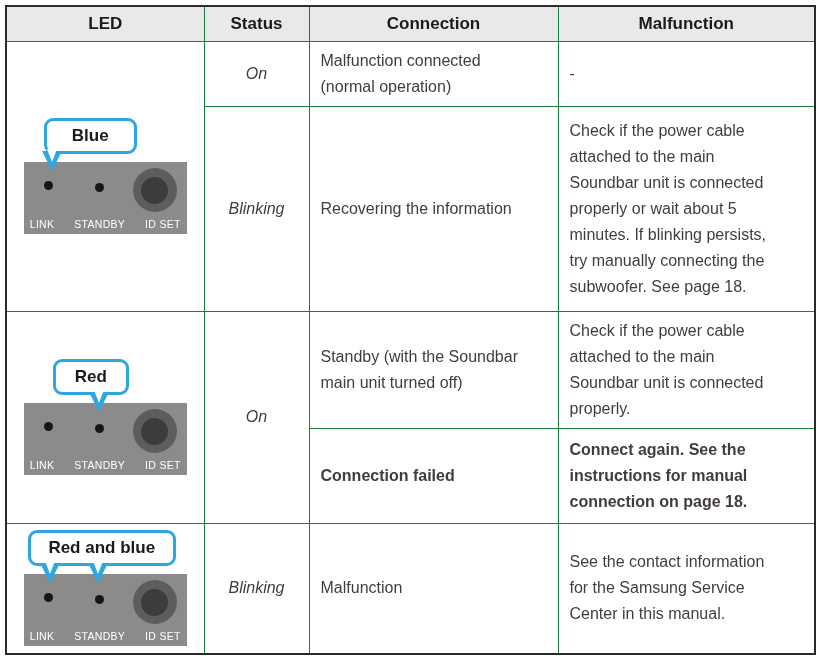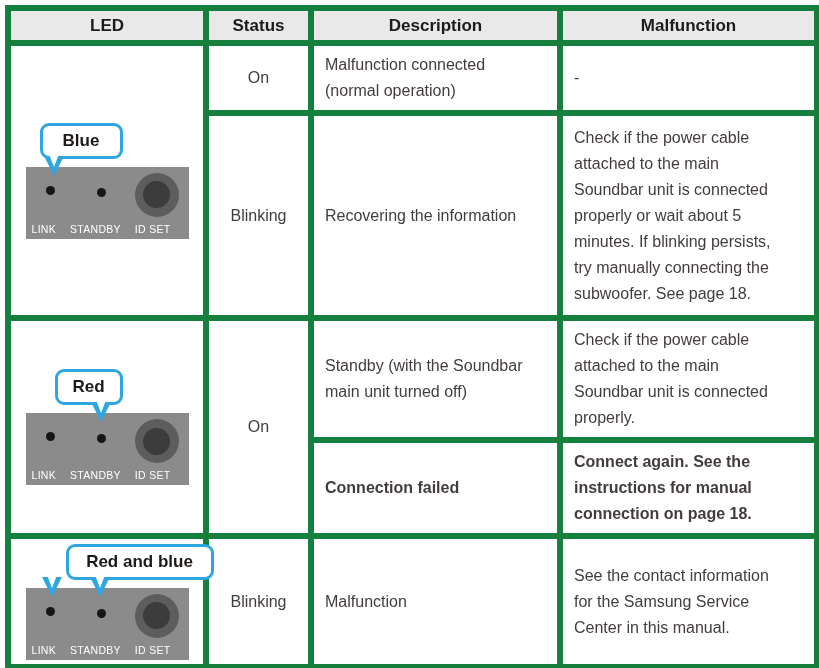--- a/index.html
+++ b/index.html
@@ -10,55 +10,55 @@
   table.led-table {
     position:absolute; left:5px; top:5px; width:809px;
     border-collapse:collapse; table-layout:fixed;
     border:2px solid #2a2a2a;
   }
   col.c-led { width:198px; }
   col.c-status { width:105px; }
   col.c-desc { width:249px; }
   col.c-res { width:257px; }
 
-  th, td { border:6px solid #15803d; }
+  th, td { border:1px solid #15803d; }
 
   th {
     background:#e9e9e9; height:35px;
     font-size:17px; font-weight:bold; color:#1d1a18;
     text-align:center; vertical-align:middle;
   }
 
   td {
     font-size:16px; color:#423d3c; line-height:26px;
     vertical-align:middle; padding:6px 11px;
     background:#ffffff;
   }
-  td.status { text-align:center; padding:0; }
+  td.status { text-align:center; padding:0;font-style:italic; }
   td.desc, td.res { white-space:pre-line; }
   td.led { padding:0; }
 
   tr.h-r1a td { height:63px; }
   tr.h-r1b td { height:205px; }
   tr.h-r2a td { height:116px; }
   tr.h-r2b td { height:95px;font-weight:bold; }
   tr.h-r3  td { height:131px; }
 
   
   .graphic { position:relative; width:163px; height:116px; margin:0 auto; }
 
   .bubble {
     position:absolute; top:0; height:36px; z-index:2;
     background:#fff; border:3px solid #2ea7e0; border-radius:9px;
     display:flex; align-items:center; justify-content:center;
     font-size:17px; font-weight:bold; color:#1d1a18;
   }
-  .b1 { left:14px;  width:83px; }
-  .b2 { left:29px; width:68px; }
-  .b3 { left:4px;  width:148px;margin-left:36px; }
+  .b1 { left:20px;  width:93px; }
+  .b2 { left:29px; width:76px; }
+  .b3 { left:4px;  width:148px; }
 
   .tail {
     position:absolute; top:33px; z-index:4; width:0; height:0;
     border-left:10px solid transparent; border-right:10px solid transparent;
     border-top:20px solid #2ea7e0;
   }
   .tail::after {
     content:""; position:absolute; left:-5px; top:-22px; width:0; height:0;
     border-left:5px solid transparent; border-right:5px solid transparent;
     border-top:13px solid #ffffff;
@@ -76,40 +76,40 @@
   .dot-standby { left:71px; top:21px; }
 
   .idset {
     position:absolute; right:10px; top:6px; width:44px; height:44px;
     border-radius:50%; background:#5d5d5d;
     display:flex; align-items:center; justify-content:center;
   }
   .idset-inner { width:27px; height:27px; border-radius:50%; background:#3c3c3c; }
 
   .plabels {
-    position:absolute; left:0; right:12px; bottom:4px;
+    position:absolute; left:0; right:0; bottom:4px;
     display:flex; justify-content:space-between; padding:0 6px;
     color:#ffffff; font-size:10.5px; letter-spacing:0.3px; line-height:12px;
   }
 </style>
 </head>
 <body>
 
 <table class="led-table">
   <colgroup>
     <col class="c-led">
       <col class="c-status">
       <col class="c-desc">
       <col class="c-res">
   </colgroup>
   <thead>
     <tr>
       <th>LED</th>
       <th>Status</th>
-      <th>Description</th>
+      <th>Connection</th>
       <th>Malfunction</th>
     </tr>
   </thead>
   <tbody>
 
     <tr class="h-r1a">
       <td class="led" rowspan="2">
         <div class="graphic">
           <div class="bubble b1">
             <span>Blue</span>

